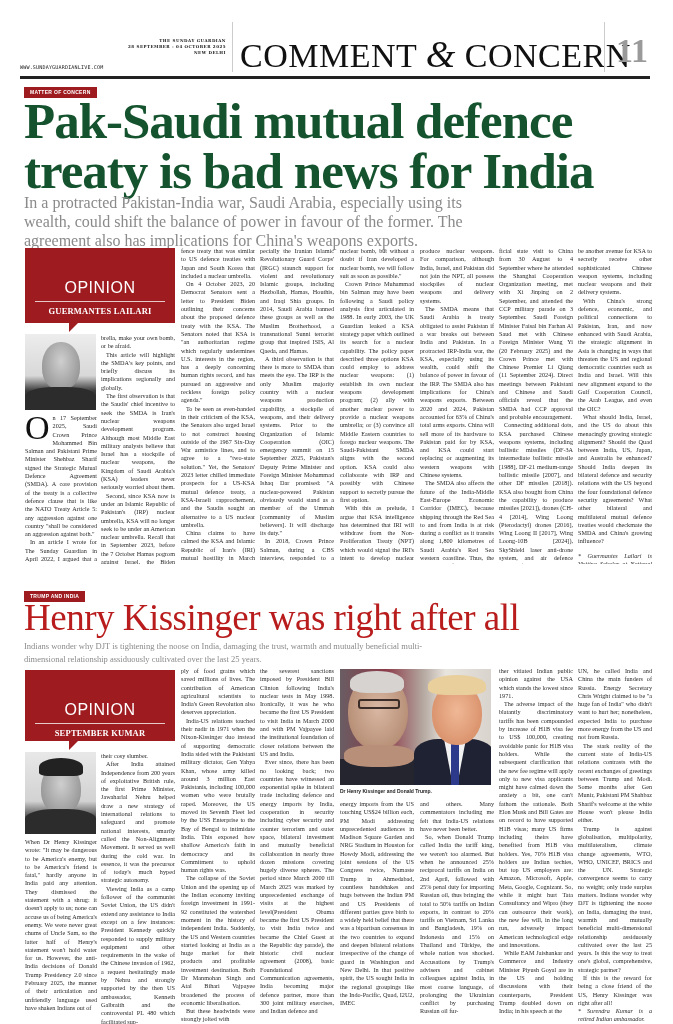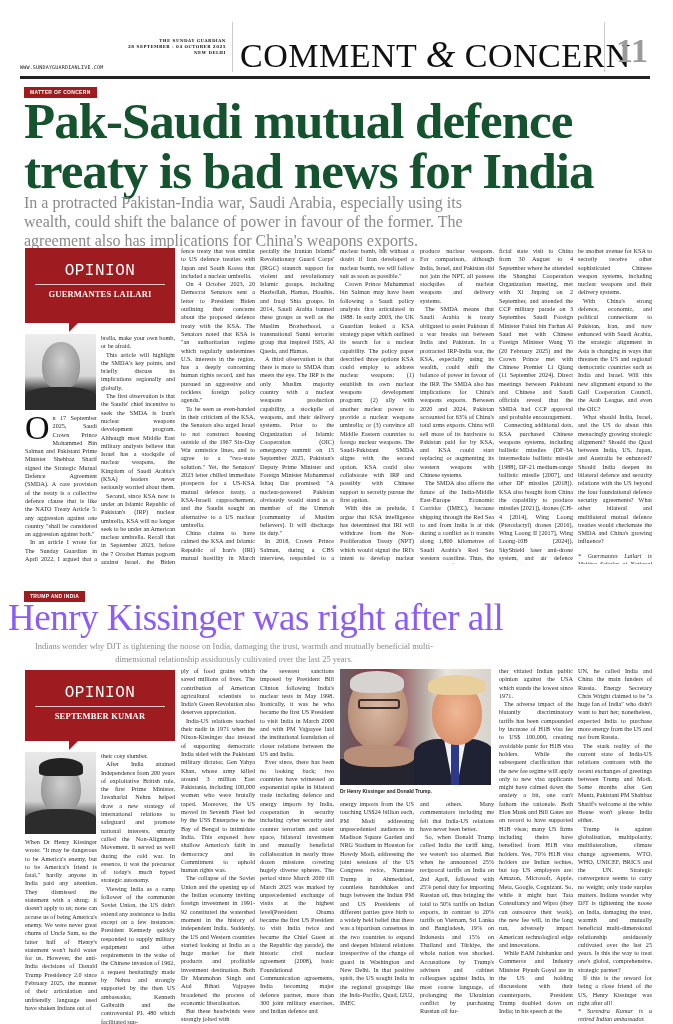--- a/index.html
+++ b/index.html
@@ -19,40 +19,40 @@
   .mast-rule { position: absolute; left: 0; top: 62px; width: 630px; height: 3px; background: #222; }
 
   .kicker { position: absolute; background: #9e1b20; color: #fff; font-family: "Liberation Sans", sans-serif; font-size: 5px; font-weight: bold; padding: 0 6px; height: 11px; line-height: 11px; letter-spacing: 0.3px; text-transform: uppercase; }
 
   
   .hl1 { position: absolute; left: 24px; top: 96px; width: 640px; font-family: "Liberation Serif", serif; font-weight: bold; font-size: 51px; line-height: 50px; letter-spacing: -1px; color: #14532d; }
   .dek1 { position: absolute; left: 24px; top: 193px; width: 440px; font-family: "Liberation Serif", serif; font-size: 16px; line-height: 19px; color: #8a8a8a; }
 
   
   .opinion { position: absolute; left: 25px; width: 150px; background: #9e1b20; color: #fff; text-align: center; }
-  .opinion .op-label { font-family: Liberation Mono, monospace; font-size: 16px; letter-spacing: 0.5px; padding-top: 14px; }
+  .opinion .op-label { font-family: Liberation Sans, sans-serif; font-size: 16px; letter-spacing: 0.5px; padding-top: 14px; margin-top: 17px; }
   .opinion .op-rule { height: 1px; background: #e8c9ca; margin: 4px 10px 4px 10px; }
   .opinion .op-author { font-family: Liberation Serif, serif; font-weight: bold; font-size: 8.5px; letter-spacing: 0.2px; }
   .opinion .op-pointer { position: absolute; left: 44px; bottom: -9px; width: 0; height: 0; border-left: 0 solid transparent; border-right: 9px solid transparent; border-top: 9px solid #9e1b20; }
 
   .photo { position: absolute; background: linear-gradient(180deg,#ededed 0%,#d8d8d8 55%,#3a3a3a 75%,#2a2a2a 100%); }
   .photo .head { position: absolute; border-radius: 48% 48% 45% 45%; background: radial-gradient(ellipse at 50% 40%, #cfcfcf 0%, #9c9c9c 70%, #7a7a7a 100%); }
   .photo .shoulders { position: absolute; left: 0; right: 0; bottom: 0; height: 30%; background: #2c2c2c; border-radius: 40% 40% 0 0; }
   .photo .hair { position: absolute; border-radius: 50% 50% 20% 20%; background: #222; }
 
   
   .col { position: absolute; font-family: "Liberation Serif", serif; font-size: 6.2px; line-height: 8.3px; color: #2a2a2a; text-align: justify; overflow: hidden; }
   .col p { text-indent: 5px; }
   .col p.noindent { text-indent: 0; }
   .col .note { font-style: italic; }
   .dropcap { float: left; font-family: "Liberation Serif", serif; font-size: 34px; line-height: 26px; margin: 1px 3px 0 0; color: #111; }
 
   
-  .hl2 { position: absolute; left: 8px; top: 598px; font-family: "Liberation Serif", serif; font-size: 37px; line-height: 40px; letter-spacing: -0.5px; color: #8b5cf6; white-space: nowrap; }
-  .dek2 { position: absolute; left: 24px; top: 640px; width: 420px; font-family: "Liberation Serif", serif; font-size: 8.5px; line-height: 13px; color: #8a8a8a; text-align: center; }
+  .hl2 { position: absolute; left: 24px; top: 598px; font-family: "Liberation Serif", serif; font-size: 37px; line-height: 40px; letter-spacing: -0.5px; color: #b91c1c; white-space: nowrap; }
+  .dek2 { position: absolute; left: 24px; top: 640px; width: 420px; font-family: "Liberation Serif", serif; font-size: 8.5px; line-height: 13px; color: #8a8a8a; }
 
   .photo2 { position: absolute; left: 340px; top: 669px; width: 151px; height: 116px; overflow: hidden; background: linear-gradient(90deg,#6a5d63 0%, #8b3a48 30%, #b4a8a0 55%, #e8e4de 70%, #d9d3cd 100%); }
   .photo2 .k-face { position: absolute; left: 8px; top: 6px; width: 60px; height: 75px; border-radius: 48%; background: radial-gradient(ellipse at 50% 45%, #d9b7a2 0%, #b99179 70%, #8e6a57 100%); }
   .photo2 .k-hair { position: absolute; left: 10px; top: 2px; width: 54px; height: 22px; border-radius: 50% 50% 30% 30%; background: #d6d3d0; }
   .photo2 .k-glasses { position: absolute; left: 18px; top: 30px; width: 42px; height: 10px; border: 2px solid #3a2c28; border-radius: 3px; }
   .photo2 .k-hands { position: absolute; left: 4px; top: 76px; width: 70px; height: 22px; border-radius: 40%; background: #b88f78; }
   .photo2 .k-suit { position: absolute; left: 0; top: 90px; width: 80px; height: 30px; background: #252530; }
   .photo2 .t-face { position: absolute; left: 92px; top: 14px; width: 50px; height: 62px; border-radius: 48%; background: radial-gradient(ellipse at 50% 45%, #f0b896 0%, #d9926c 75%, #b8704f 100%); }
   .photo2 .t-hair { position: absolute; left: 88px; top: 6px; width: 58px; height: 20px; border-radius: 50% 50% 30% 30%; background: #e8cf9c; }
   .photo2 .t-suit { position: absolute; left: 74px; top: 70px; width: 80px; height: 50px; background: #1e2233; border-radius: 30% 30% 0 0; }

